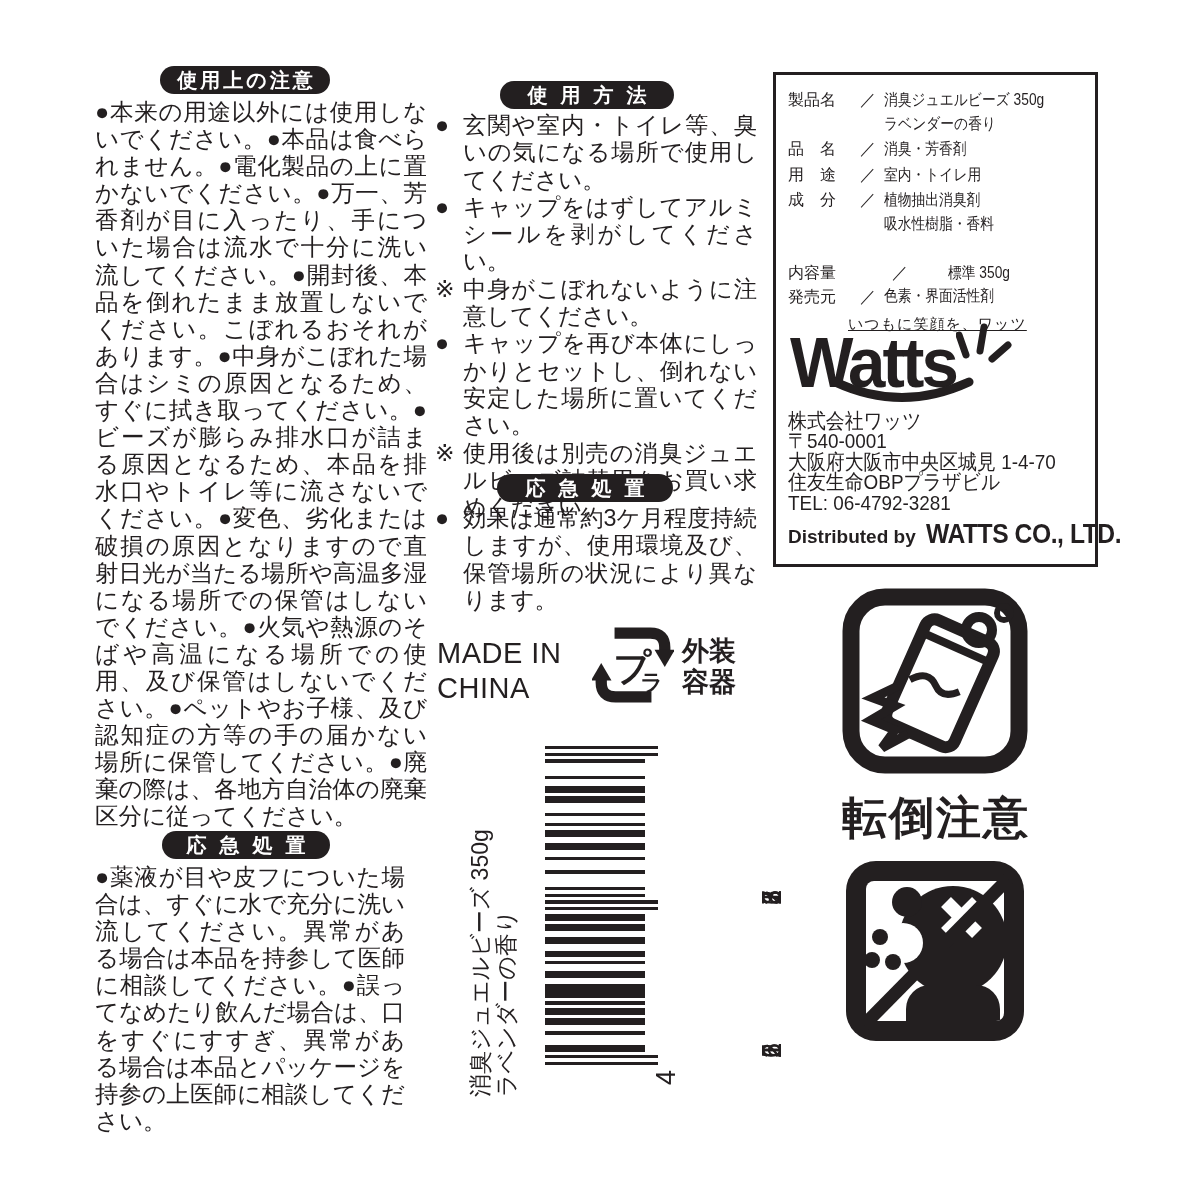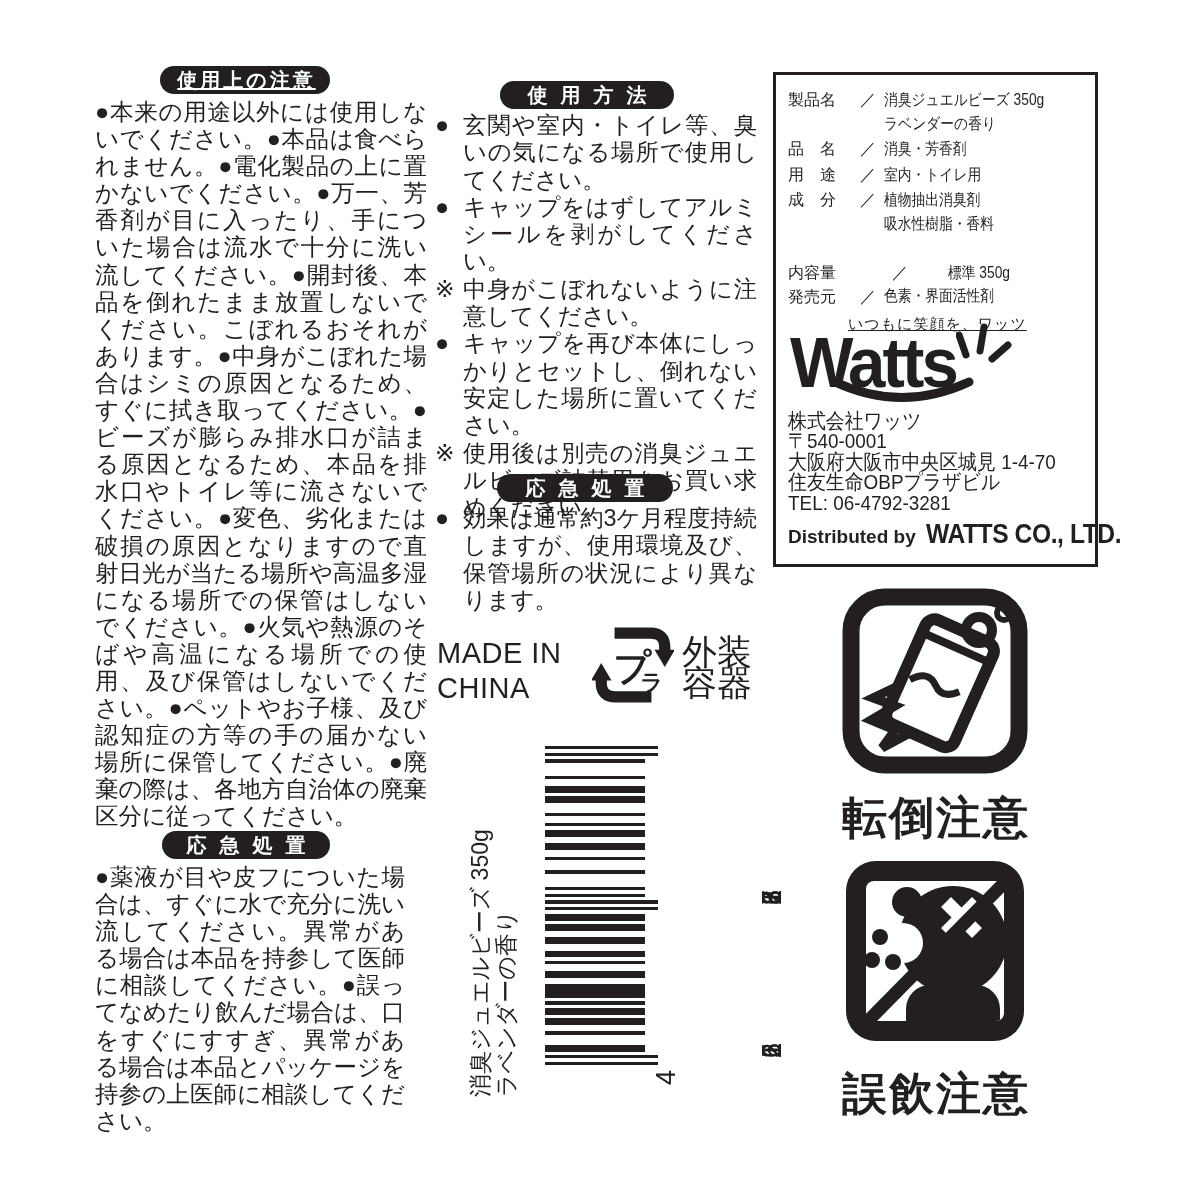--- a/index.html
+++ b/index.html
@@ -12,21 +12,21 @@
         font-weight:bold;font-size:20px;height:28px;}
   .pill.sp4{letter-spacing:13px;text-indent:13px;}
   .pill.sp6{letter-spacing:3px;text-indent:3px;}
   
   .jtext{font-size:23.5px;line-height:27.1px;text-align:justify;letter-spacing:0;}
   .list-item{display:flex;align-items:flex-start;font-size:23.3px;line-height:27.3px;}
   .list-item .marker{width:28px;flex:0 0 28px;}
   .list-item .itext{flex:1;text-align:justify;}
   
   .madein{font-size:29px;line-height:35px;letter-spacing:0.5px;}
-  .recycle-label{font-size:35px;line-height:31px;font-weight:400;}
+  .recycle-label{font-size:27px;line-height:31px;font-weight:700;}
   
   .barcode-wrap{position:absolute;left:545px;top:1085px;width:340px;height:150px;
                 transform:rotate(-90deg);transform-origin:0 0;}
   #barcode-bars{position:absolute;left:20px;top:0;display:flex;}
   .bc-module{width:3.37px;height:100px;}
   .bc-module.on{background:#231f20;}
   .bc-module.guard{height:113px;}
   .bc-digits span{position:absolute;top:106px;font-size:27px;font-weight:500;color:#231f20;}
   .bc-group{display:flex;justify-content:space-between;}
   
@@ -50,21 +50,21 @@
   .distline .name{font-size:28px;font-weight:bold;margin-left:10px;
                   transform:scaleX(0.88);transform-origin:0 0;letter-spacing:-0.5px;}
   
   .warnlabel{position:absolute;font-size:45px;font-weight:bold;letter-spacing:2px;white-space:nowrap;}
 </style>
 </head>
 <body>
 
 <div class="label">
 
-  <div class="pill sp6" style="left:160px;top:66px;width:170px;text-decoration:underline;">使用上の注意</div>
+  <div class="pill sp6" style="left:160px;top:66px;width:170px;">使用上の注意</div>
 
   <div class="abs jtext" style="left:95px;top:99px;width:332px;">●本来の用途以外には使用しないでください。●本品は食べられません。●電化製品の上に置かないでください。●万一、芳香剤が目に入ったり、手についた場合は流水で十分に洗い流してください。●開封後、本品を倒れたまま放置しないでください。こぼれるおそれがあります。●中身がこぼれた場合はシミの原因となるため、すぐに拭き取ってください。●ビーズが膨らみ排水口が詰まる原因となるため、本品を排水口やトイレ等に流さないでください。●変色、劣化または破損の原因となりますので直射日光が当たる場所や高温多湿になる場所での保管はしないでください。●火気や熱源のそばや高温になる場所での使用、及び保管はしないでください。●ペットやお子様、及び認知症の方等の手の届かない場所に保管してください。●廃棄の際は、各地方自治体の廃棄区分に従ってください。</div>
 
   <div class="pill sp4" style="left:162px;top:831px;width:168px;">応急処置</div>
 
   <div class="abs jtext" style="left:95px;top:864px;width:310px;">●薬液が目や皮フについた場合は、すぐに水で充分に洗い流してください。異常がある場合は本品を持参して医師に相談してください。●誤ってなめたり飲んだ場合は、口をすぐにすすぎ、異常がある場合は本品とパッケージを持参の上医師に相談してください。</div>
 
   <div class="pill sp4" style="left:500px;top:81px;width:174px;">使用方法</div>
 
   <div class="abs" style="left:435px;top:112px;width:322px;">
@@ -357,15 +357,14 @@
         <circle cx="53" cy="107" r="8" fill="#231f20"></circle>
         <rect x="66" y="130" width="94" height="62" rx="24" fill="#231f20"></rect>
         <g stroke="#ffffff" stroke-width="14">
           <line x1="106" y1="47" x2="137" y2="78"></line>
           <line x1="137" y1="47" x2="106" y2="78"></line>
         </g>
       </g>
       <line x1="24" y1="170" x2="168" y2="24" stroke="#231f20" stroke-width="13"></line>
     </svg>
   </div>
-  <div class="warnlabel" style="left:842px;top:1064px;">誤飲注意</div>
 
 </div>
 
 </body></html>

